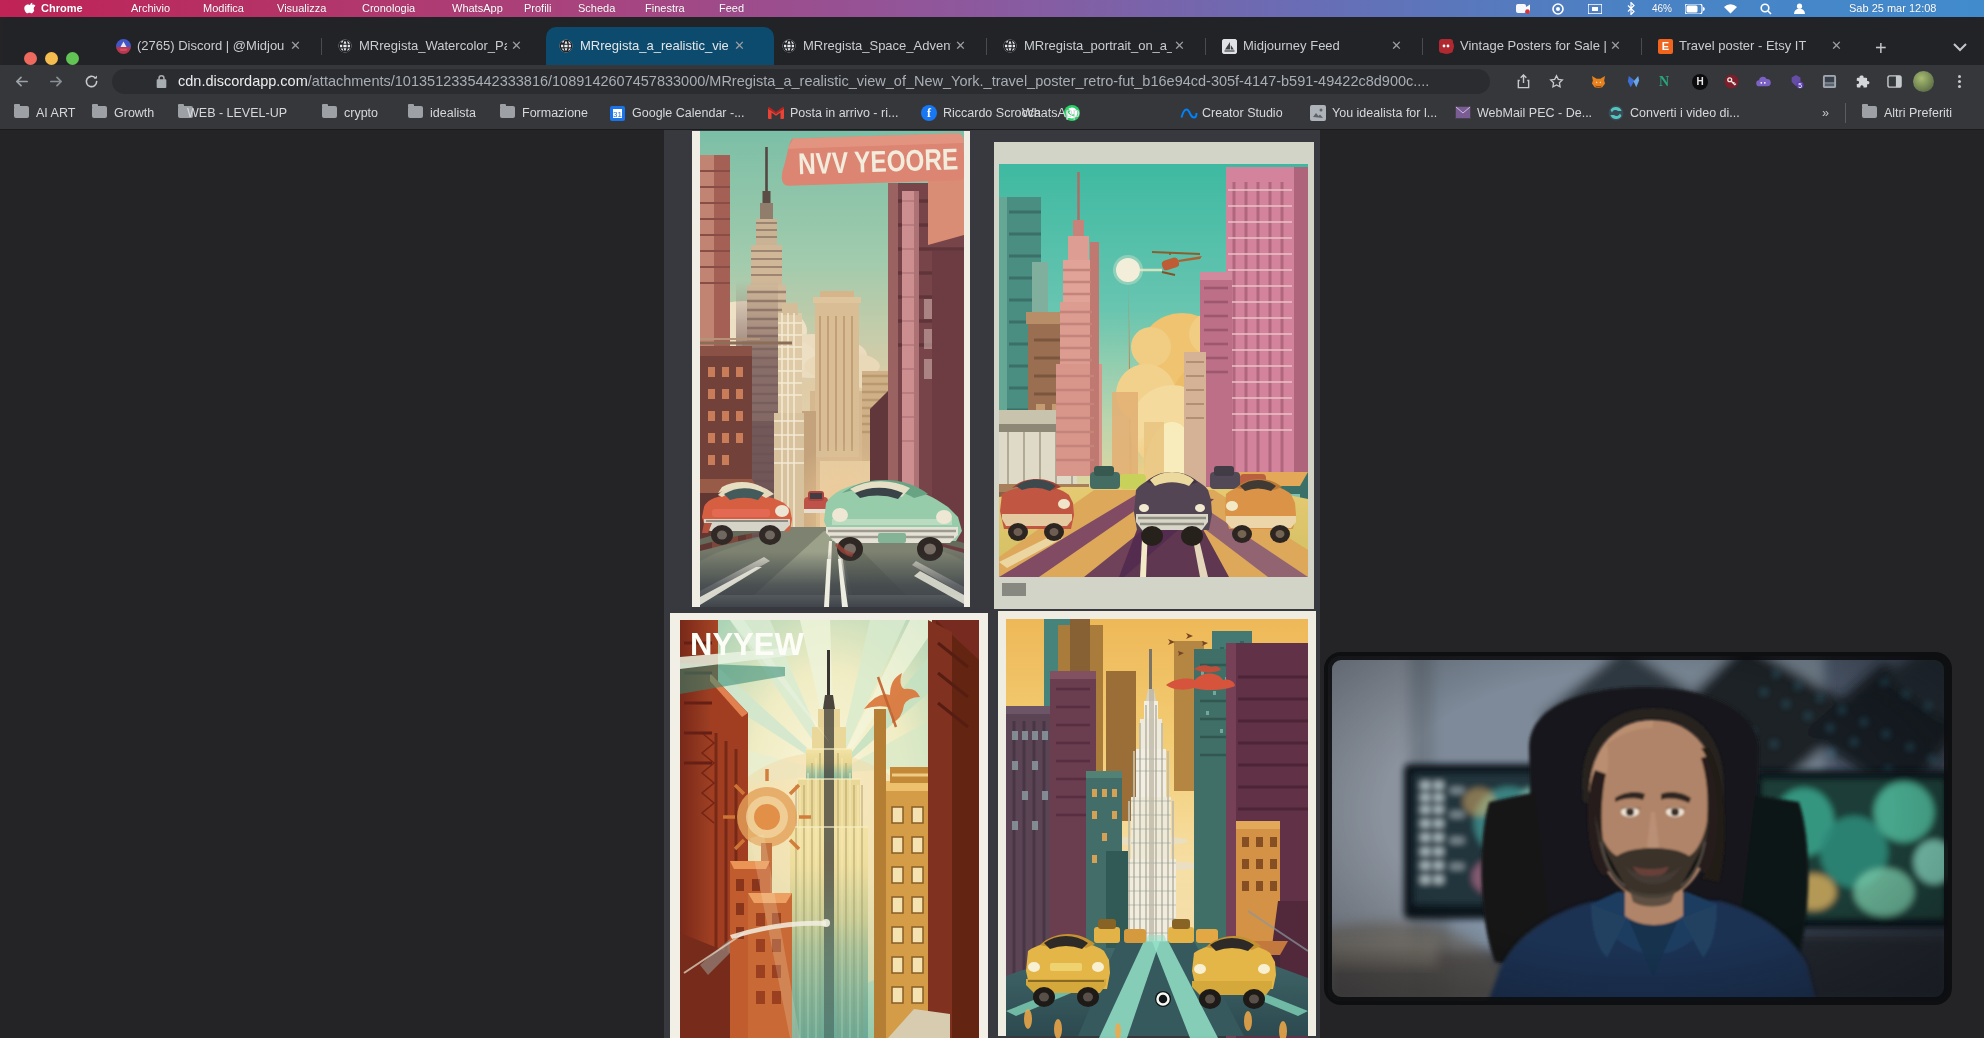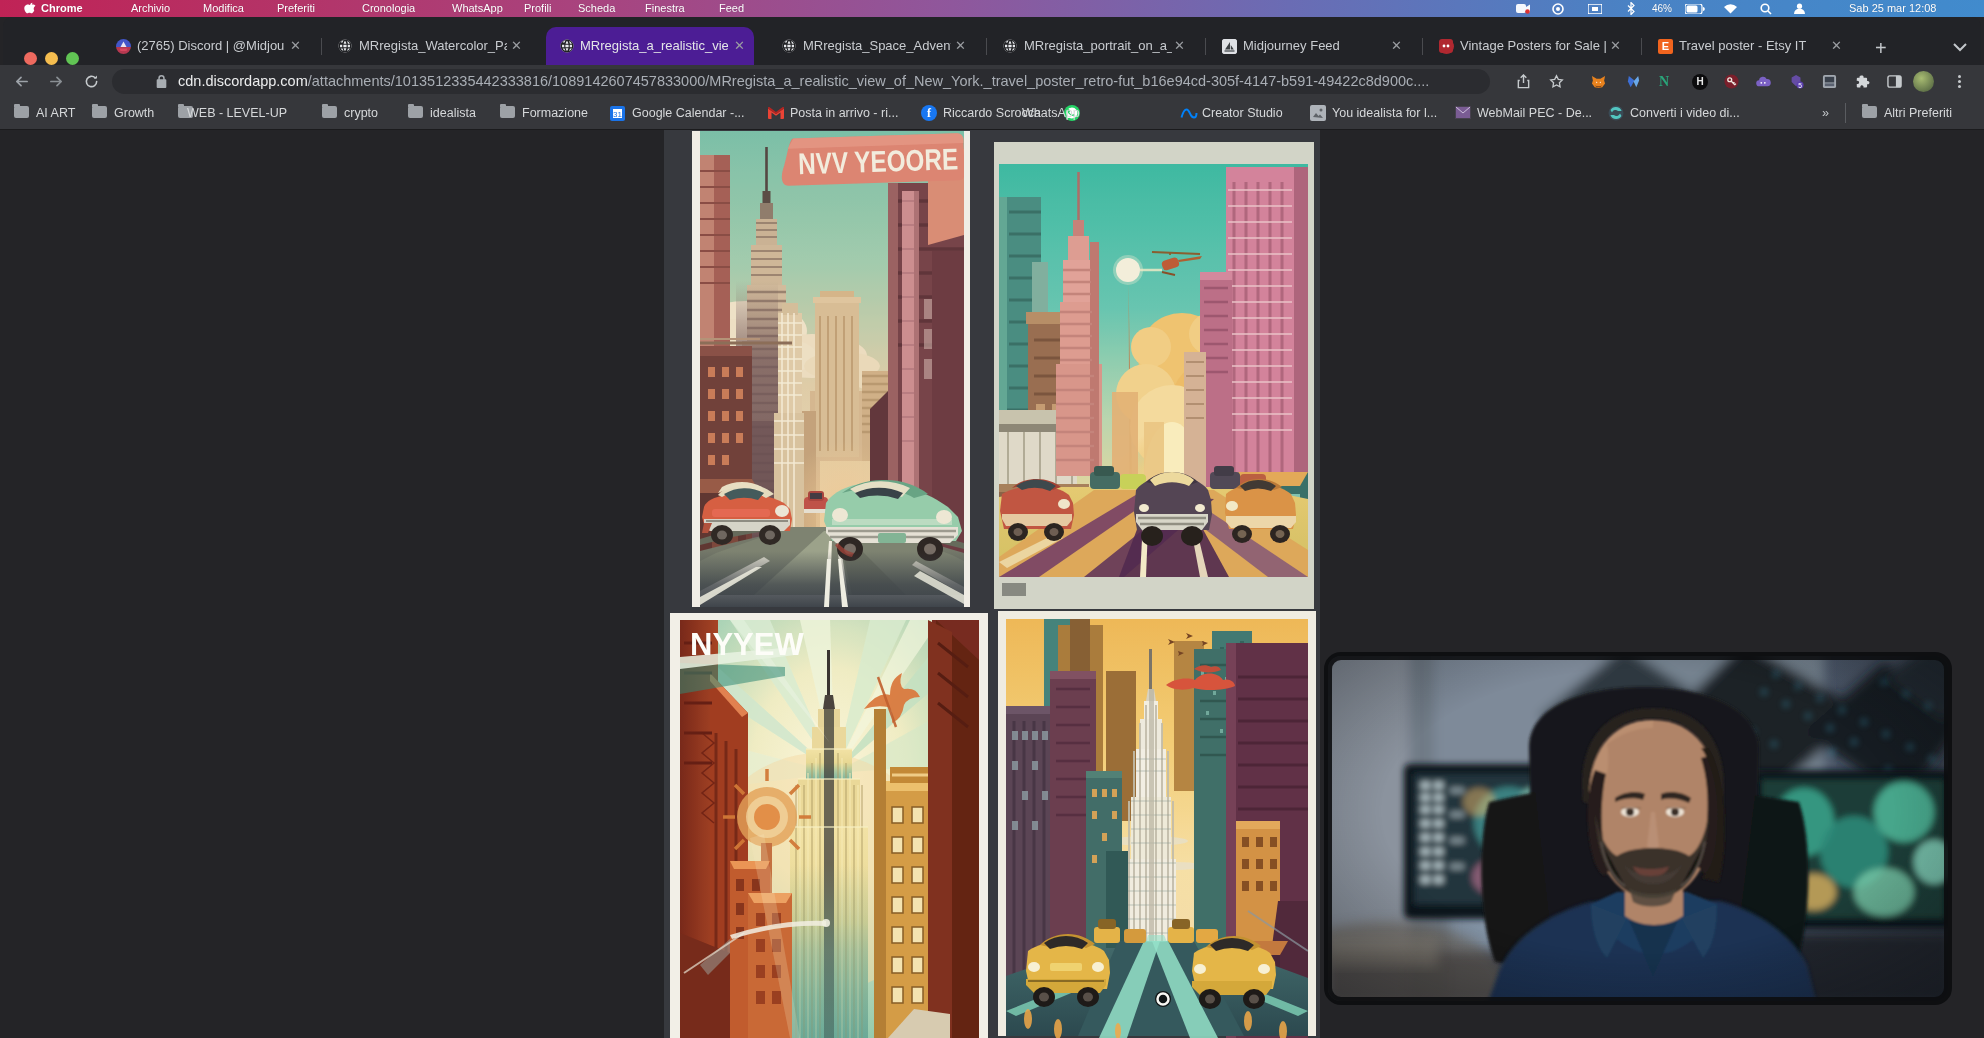--- a/index.html
+++ b/index.html
@@ -25,21 +25,21 @@
 #content{position:absolute;left:0;top:130px;width:1984px;height:908px;background:#242427}
 #shot{position:absolute;left:664px;top:130px;width:656px;height:908px;background:#37393e}
 </style></head><body>
 <div id="menubar">
  <svg class="mi" style="left:24px;top:2px" width="13" height="13" viewBox="0 0 16 16">
       <path fill="#fff" d="M11.1 1.2c.1.9-.3 1.8-.8 2.4-.6.7-1.5 1.2-2.4 1.1-.1-.9.3-1.8.9-2.4.6-.7 1.6-1.1 2.3-1.1zM13.9 12c-.4.9-.6 1.3-1.1 2-.7 1.1-1.7 2.4-3 2.4-1.1 0-1.4-.7-2.9-.7s-1.9.7-3 .7c-1.2 0-2.2-1.2-2.9-2.2C-.9 11.2-1.1 7.6.4 5.7c1-1.4 2.6-2.2 4.1-2.2 1.5 0 2.5.8 3.7.8 1.2 0 2-.8 3.7-.8 1.3 0 2.7.7 3.7 2-3.3 1.8-2.8 6.1-1.7 6.5z" transform="scale(0.85) translate(1,0)"></path>
     </svg>
  <span class="mi" style="left:41px;font-weight:bold">Chrome</span>
  <span class="mi" style="left:131px">Archivio</span>
  <span class="mi" style="left:203px">Modifica</span>
- <span class="mi" style="left:277px">Preferiti</span>
+ <span class="mi" style="left:277px">Visualizza</span>
  <span class="mi" style="left:362px">Cronologia</span>
  <span class="mi" style="left:452px">WhatsApp</span>
  <span class="mi" style="left:524px">Profili</span>
  <span class="mi" style="left:578px">Scheda</span>
  <span class="mi" style="left:645px">Finestra</span>
  <span class="mi" style="left:719px">Feed</span>
  <svg class="mi" style="left:1516px;top:3px" width="14" height="11" viewBox="0 0 14 11">
       <rect x="0" y="1" width="10" height="9" rx="2" fill="#fff" opacity=".95"></rect>
       <path d="M10 4l4-2.5v8L10 7z" fill="#fff" opacity=".95"></path>
       <circle cx="11.5" cy="8.5" r="2.3" fill="#d33"></circle>
@@ -97,21 +97,21 @@
     </div>
     <div class="tabsep" style="left:318px"></div>
     <div class="tab" style="left:322px;width:214px;">
       <span class="fv"><svg width="14" height="14" viewBox="0 0 14 14">
           <circle cx="7" cy="7" r="6.5" fill="#e8eaed"></circle>
           <path fill="#202124" d="M7 .5a6.5 6.5 0 100 13 6.5 6.5 0 000-13zm4.9 4.2h-2a10 10 0 00-.9-2.6 5.3 5.3 0 012.9 2.6zM7 1.8c.6.8 1.1 1.8 1.4 2.9H5.6c.3-1.1.8-2.1 1.4-2.9zM2.1 8.2a5.4 5.4 0 010-2.4h2.2a11 11 0 000 2.4H2.1zm.5 1.2h2a10 10 0 00.9 2.6 5.3 5.3 0 01-2.9-2.6zm2-5.9h-2a5.3 5.3 0 012.9-2.6 10 10 0 00-.9 2.6zM7 12.2c-.6-.8-1.1-1.8-1.4-2.9h2.8c-.3 1.1-.8 2.1-1.4 2.9zm1.6-4H5.4a9.8 9.8 0 010-2.4h3.2a9.8 9.8 0 010 2.4zm.4 3.8c.4-.8.7-1.7.9-2.6h2a5.3 5.3 0 01-2.9 2.6zm.7-3.8a11 11 0 000-2.4h2.2a5.4 5.4 0 010 2.4H9.7z"></path>
         </svg></span>
       <span class="tx">MRregista_Watercolor_Pa</span>
       <span class="cl" style="left:186px">✕</span>
     </div>
-    <div class="tab" style="left:543px;width:208px;background:#4c1d95;border-radius:10px 10px 0 0;color:#e4e6e8;text-align:center;">
+    <div class="tab" style="left:543px;width:228px;background:#0c4a6e;border-radius:10px 10px 0 0;color:#e4e6e8;">
       <span class="fv"><svg width="14" height="14" viewBox="0 0 14 14">
           <circle cx="7" cy="7" r="6.5" fill="#e8eaed"></circle>
           <path fill="#202124" d="M7 .5a6.5 6.5 0 100 13 6.5 6.5 0 000-13zm4.9 4.2h-2a10 10 0 00-.9-2.6 5.3 5.3 0 012.9 2.6zM7 1.8c.6.8 1.1 1.8 1.4 2.9H5.6c.3-1.1.8-2.1 1.4-2.9zM2.1 8.2a5.4 5.4 0 010-2.4h2.2a11 11 0 000 2.4H2.1zm.5 1.2h2a10 10 0 00.9 2.6 5.3 5.3 0 01-2.9-2.6zm2-5.9h-2a5.3 5.3 0 012.9-2.6 10 10 0 00-.9 2.6zM7 12.2c-.6-.8-1.1-1.8-1.4-2.9h2.8c-.3 1.1-.8 2.1-1.4 2.9zm1.6-4H5.4a9.8 9.8 0 010-2.4h3.2a9.8 9.8 0 010 2.4zm.4 3.8c.4-.8.7-1.7.9-2.6h2a5.3 5.3 0 01-2.9 2.6zm.7-3.8a11 11 0 000-2.4h2.2a5.4 5.4 0 010 2.4H9.7z"></path>
         </svg></span>
       <span class="tx">MRregista_a_realistic_vie</span>
       <span class="cl" style="left:188px">✕</span>
     </div>
     <div class="tab" style="left:766px;width:214px;">
       <span class="fv"><svg width="14" height="14" viewBox="0 0 14 14">
           <circle cx="7" cy="7" r="6.5" fill="#e8eaed"></circle>

